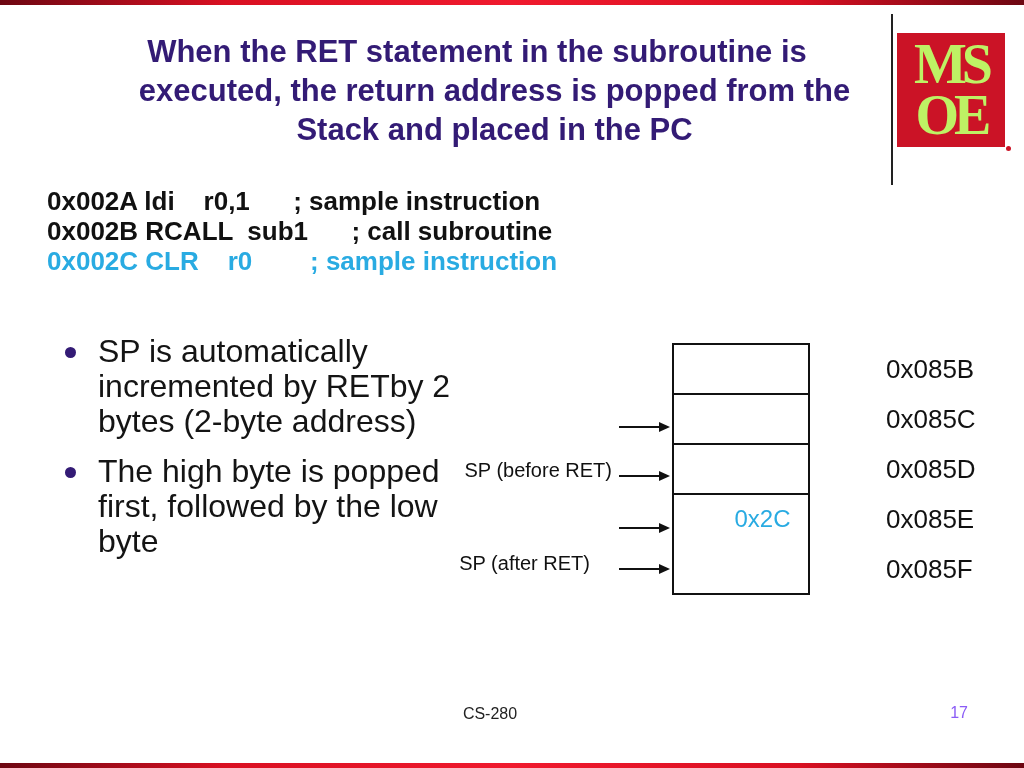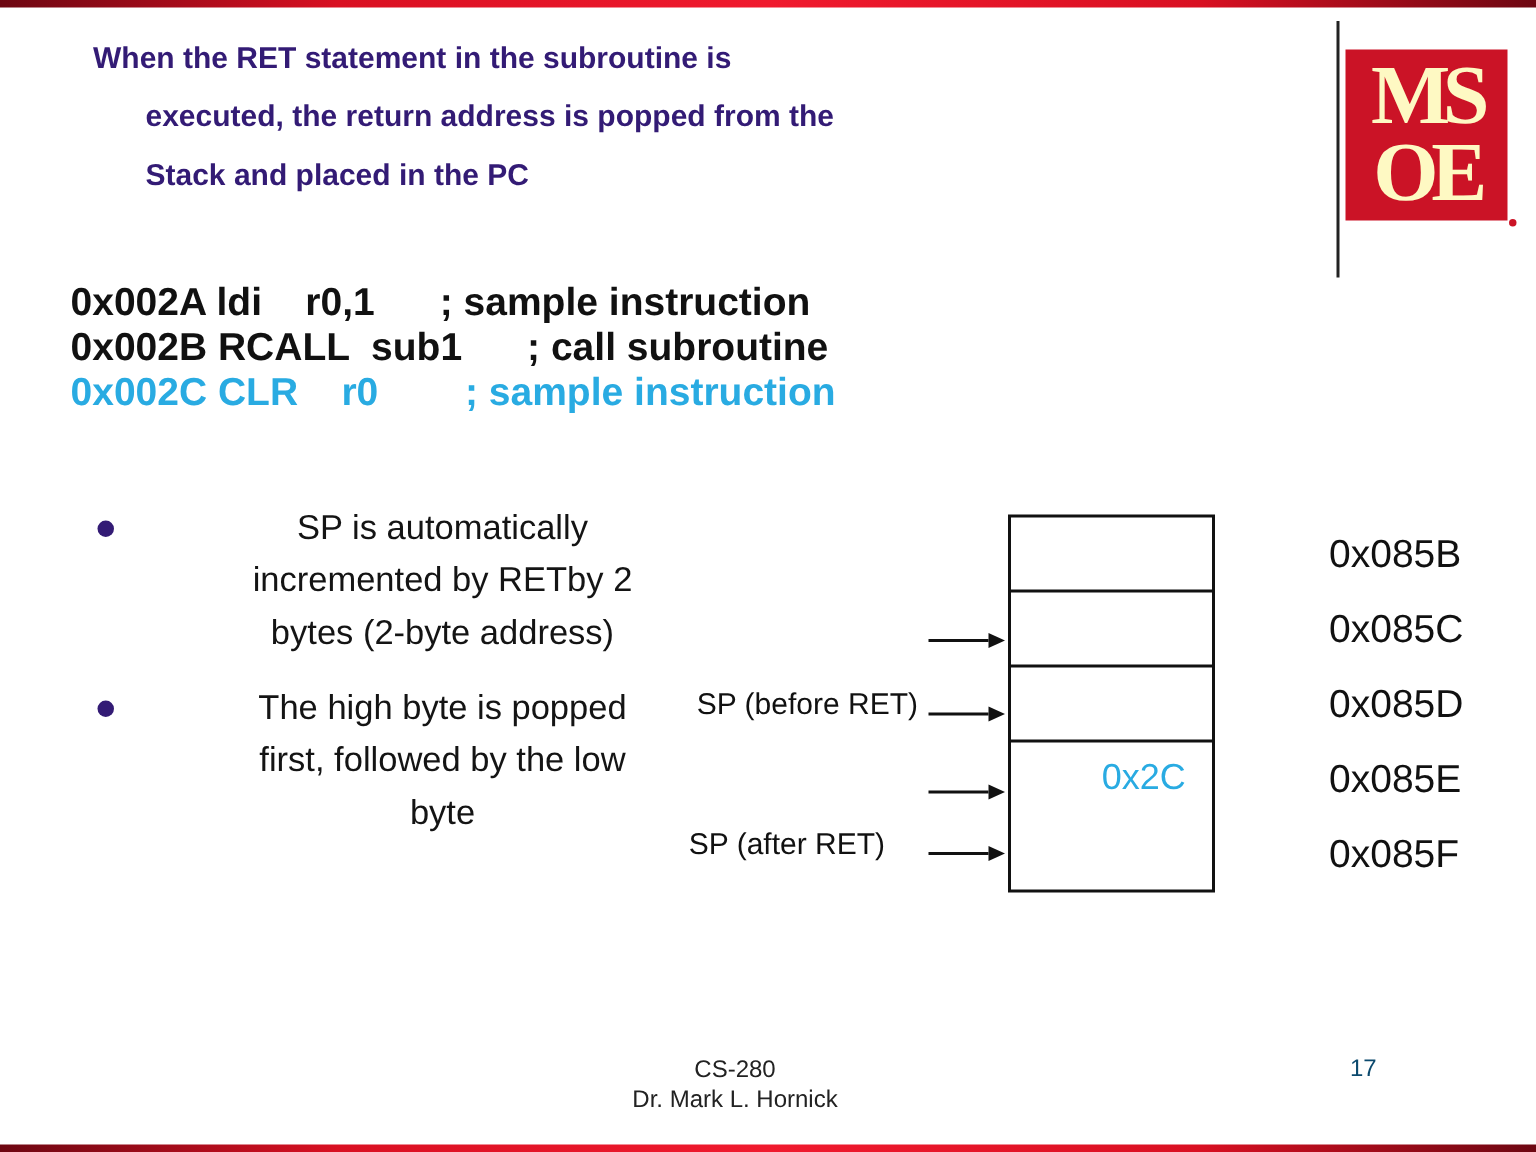--- a/index.html
+++ b/index.html
@@ -7,43 +7,43 @@
     width:1024px;height:768px;position:relative;overflow:hidden;
     background:#ffffff;
     font-family:"Liberation Sans", sans-serif;
     color:#111;
   }
   .pinstripe{position:absolute;left:0;width:1024px;height:5px;
     background:linear-gradient(90deg,#6d0712 0%,#d91022 22%,#f01a2e 50%,#d91022 78%,#6d0712 100%);}
   .pinstripe.top{top:0;}
   .pinstripe.bottom{top:763px;}
 
-  .title{position:absolute;left:62px;top:20px;width:830px;
-    font-weight:bold;font-size:20px;line-height:39px;
-    color:var(--title,#331b75);}
+  .title{position:absolute;left:62px;top:32px;width:830px;
+    font-weight:bold;font-size:31px;line-height:39px;
+    color:var(--title,#331b75);text-align:center;}
   .title .tline.indent{margin-left:35px;}
 
   .divider{position:absolute;left:891px;top:14px;width:2px;height:171px;background:#222;}
 
   .logo{position:absolute;left:897px;top:33px;width:108px;height:114px;
-    background:var(--brand,#cb1326);color:#fef9c3;text-align:center;
+    background:var(--brand,#cb1326);color:#bef264;text-align:center;
     font-family:"Liberation Serif", serif;font-weight:bold;
     font-size:56px;line-height:51px;letter-spacing:-5px;
     padding-top:6px;box-sizing:border-box;}
   .reg-dot{position:absolute;left:1006px;top:146px;width:5px;height:5px;border-radius:50%;
     background:var(--brand,#cb1326);}
 
   .code{position:absolute;left:47px;top:186px;
     font-family:Liberation Sans, sans-serif;font-weight:bold;
     font-size:26px;line-height:30px;white-space:pre;}
   .code .code-line{white-space:pre;}
   .accent{color:var(--accent,#29abe2);}
 
   .bullets{position:absolute;left:62px;top:334px;width:430px;
-    font-size:23px;line-height:35px;color:#141414;text-align:center;}
+    font-size:32px;line-height:35px;color:#141414;}
   .bullet{position:relative;padding-left:36px;margin-bottom:15px;}
   .bullet .dot{position:absolute;left:3px;top:13px;width:11px;height:11px;border-radius:50%;
     background:var(--title,#331b75);}
 
   .stack-table{position:absolute;left:672px;top:343px;width:138px;height:252px;
     border:2px solid #111;box-sizing:border-box;background:#fff;}
   .srow{height:48px;border-bottom:2px solid #111;text-align:center;line-height:48px;
     font-size:24px;}
   .srow:last-child{border-bottom:none;padding-left:43px;}
 
@@ -53,22 +53,22 @@
   .pointer{position:absolute;right:354px;height:14px;display:flex;align-items:center;}
   .plabel{font-size:20px;color:#111;margin-right:7px;white-space:nowrap;
     transform:translateY(-6px);}
   .arrow{display:inline-flex;align-items:center;}
   .shaft{display:inline-block;width:40px;height:2px;background:#111;}
   .head{display:inline-block;width:0;height:0;
     border-left:11px solid #111;border-top:5px solid transparent;border-bottom:5px solid transparent;}
 
   .footer-center{position:absolute;left:290px;top:704px;width:400px;text-align:center;
     font-size:16px;line-height:20px;color:#222;}
-  .page-number{position:absolute;left:900px;top:704px;width:68px;
-    font-size:16px;color:#0c4a6e;}
+  .page-number{position:absolute;left:900px;top:704px;width:68px;text-align:right;
+    font-size:16px;color:#8b5cf6;}
 </style>
 </head>
 <body>
 
 <div class="pinstripe top"></div>
 <div class="pinstripe bottom"></div>
 
 <div class="title">
   <div class="tline">When the RET statement in the subroutine is</div>
   <div class="tline indent">executed, the return address is popped from the</div>
@@ -140,15 +140,14 @@
       <span class="plabel">SP (after RET)</span>
       <span class="arrow">
         <span class="shaft"></span>
         <span class="head"></span>
       </span>
     </div>
   </div>
 
 <div class="footer-center">
   <div>CS-280</div>
-  <div>Dr. Mark L. Hornick</div>
 </div>
 <div class="page-number">17</div>
 
 </body></html>

